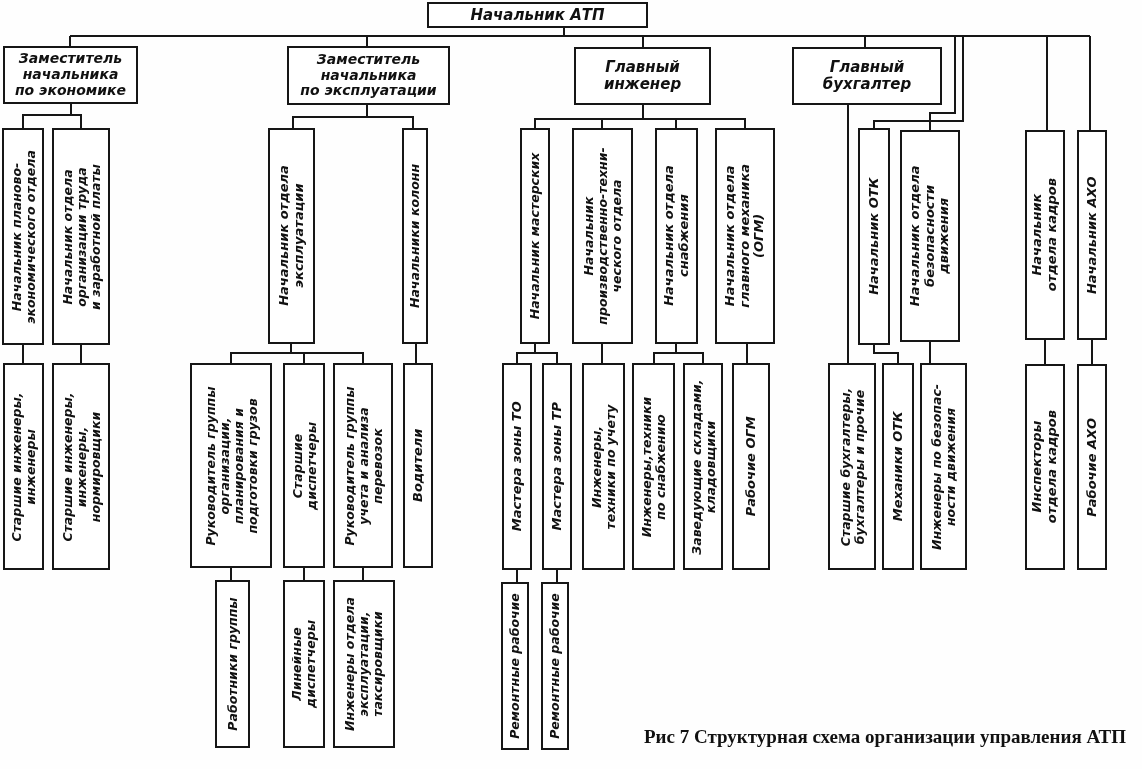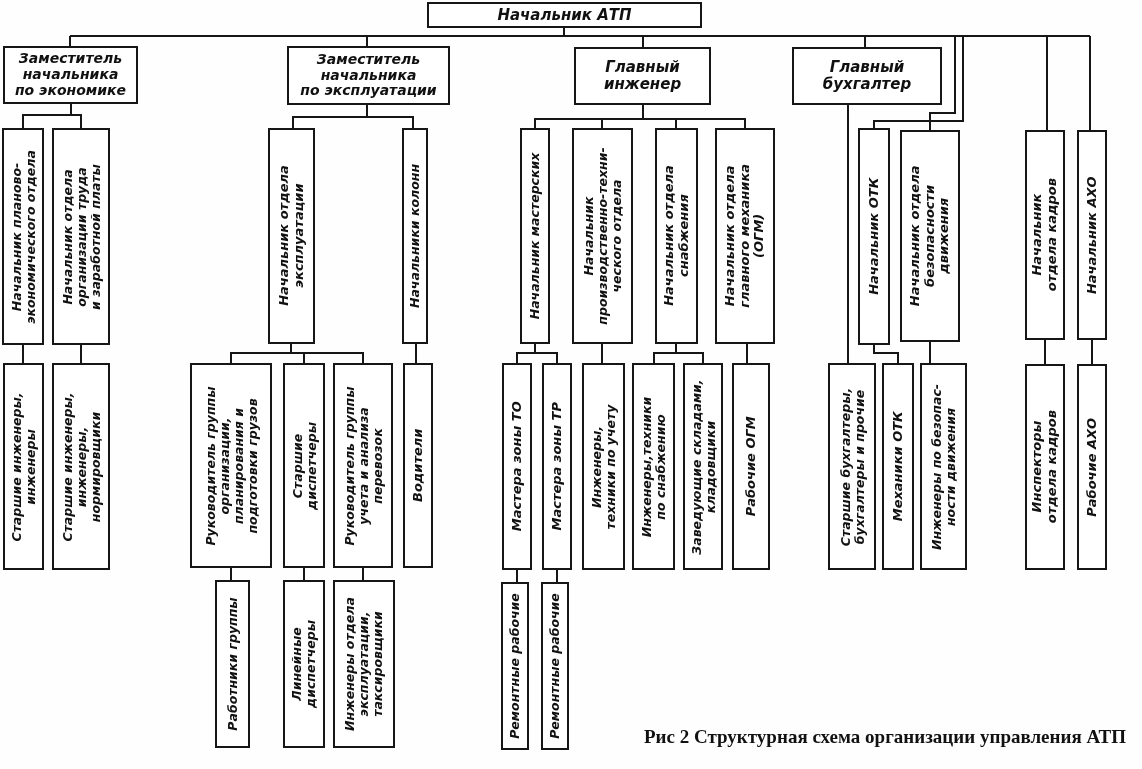--- a/index.html
+++ b/index.html
@@ -73,21 +73,21 @@
     <polyline points="1092,340 1092,364"></polyline>
 
     <polyline points="231,568 231,580"></polyline>
     <polyline points="304,568 304,580"></polyline>
     <polyline points="363,568 363,580"></polyline>
     <polyline points="517,570 517,582"></polyline>
     <polyline points="557,570 557,582"></polyline>
   </svg>
 
   <div id="boxes">
-      <div class="node" style="left: 427px; top: 2px; width: 275px; height: 26px;">
+      <div class="node" style="left: 427px; top: 2px; width: 221px; height: 26px;">
         <span class="lbl" style="font-size: 15px; width: 269px;">Начальник АТП</span>
       </div>
       <div class="node" style="left: 3px; top: 46px; width: 135px; height: 58px;">
         <span class="lbl" style="font-size: 14px; width: 129px;">Заместитель
 начальника
 по экономике</span>
       </div>
       <div class="node" style="left: 287px; top: 46px; width: 163px; height: 59px;">
         <span class="lbl" style="font-size: 14px; width: 157px;">Заместитель
 начальника
@@ -228,14 +228,14 @@
 таксировщики</span>
       </div>
       <div class="node v" style="left: 501px; top: 582px; width: 28px; height: 168px;">
         <span class="lbl" style="font-size: 12.5px; width: 158px;">Ремонтные рабочие</span>
       </div>
       <div class="node v" style="left: 541px; top: 582px; width: 28px; height: 168px;">
         <span class="lbl" style="font-size: 12.5px; width: 158px;">Ремонтные рабочие</span>
       </div>
     </div>
 
-  <div class="caption" style="left:644px; top:726px;">Рис 2 Структурная схема организации управления АТП</div>
+  <div class="caption" style="left:644px; top:726px;">Рис 7 Структурная схема организации управления АТП</div>
 </div>
 
 </body></html>

